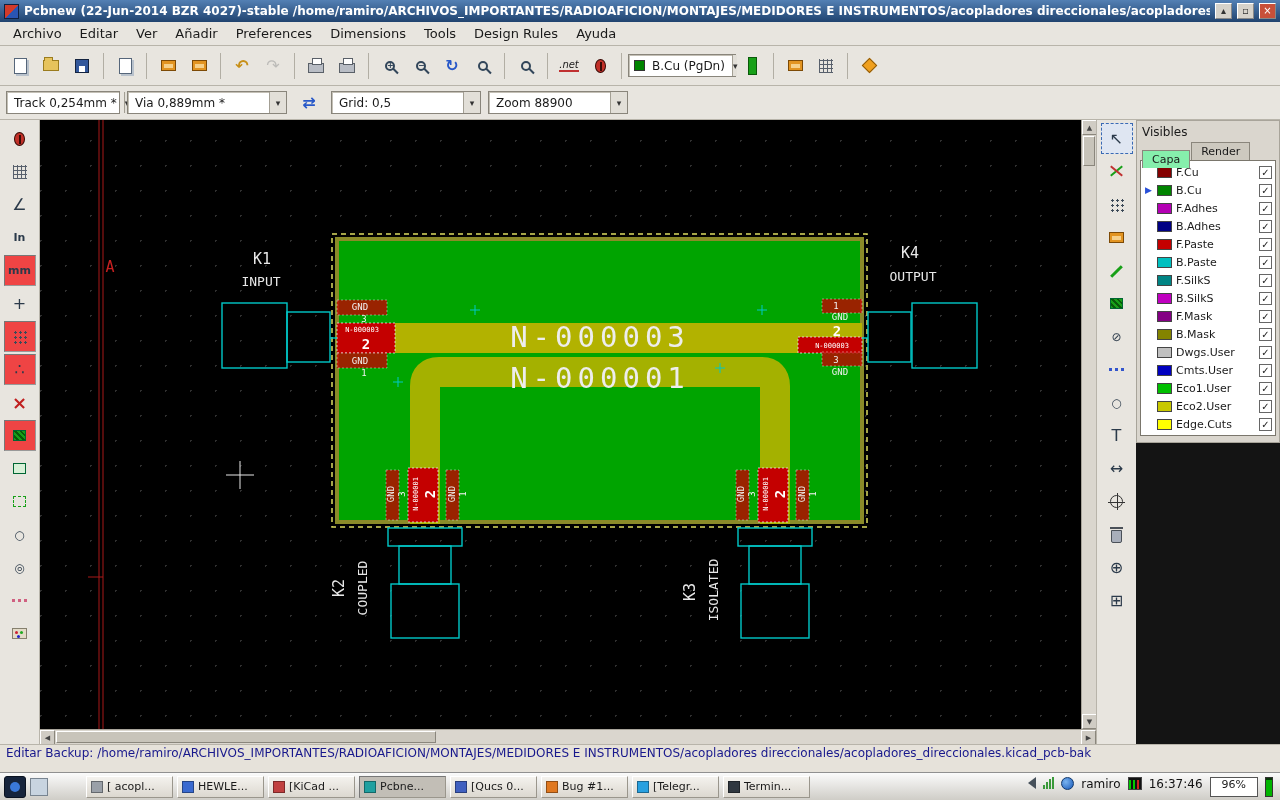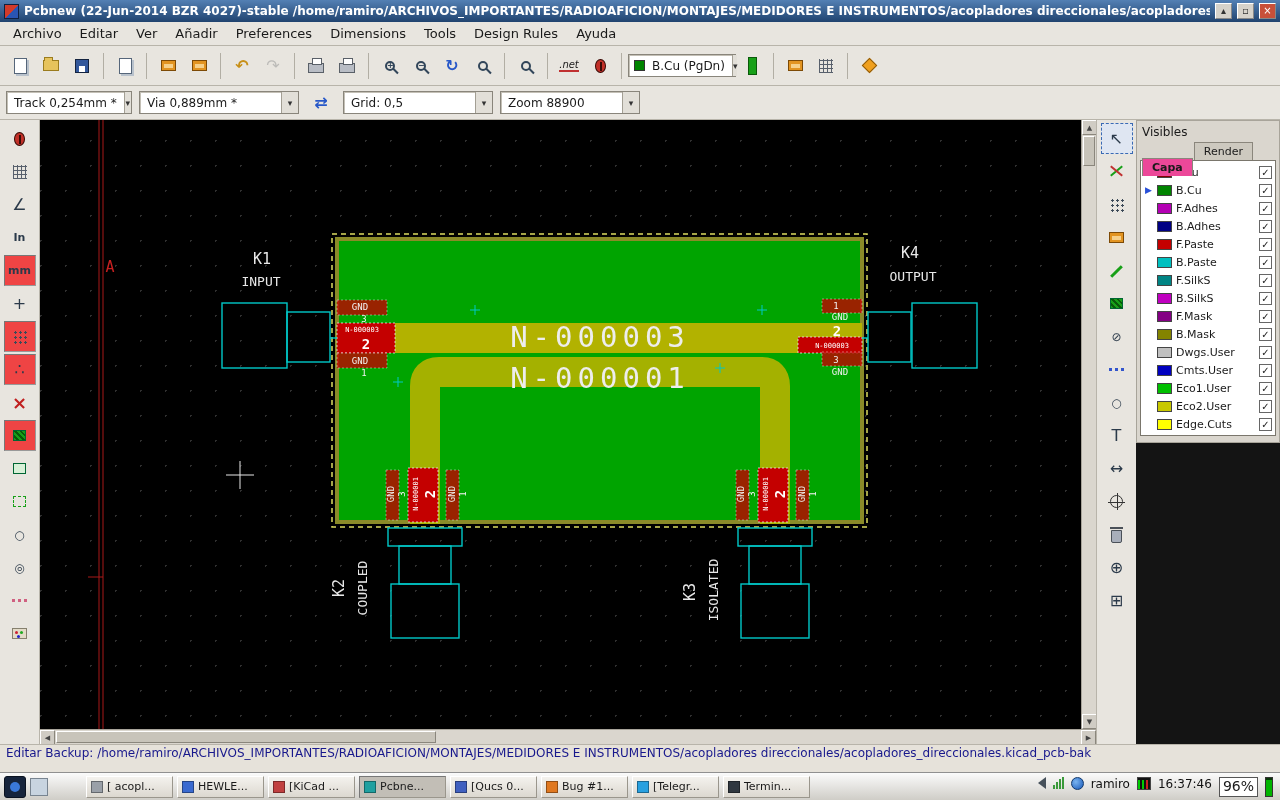--- a/index.html
+++ b/index.html
@@ -120,21 +120,21 @@
   .t-padnum{font-family:"DejaVu Sans Mono",monospace;font-size:14px;font-weight:bold;fill:#fff}
   .t-tiny{font-family:"DejaVu Sans Mono",monospace;font-size:7px;fill:#fff}
   .t-sheet{font-family:"DejaVu Sans Mono",monospace;font-size:15px;fill:#c82020}
 
   
   .dock{width:144px;background:#141414;flex:none;display:flex;flex-direction:column}
   .dock-top{background:#dad6ce;border:1px solid #a8a49a;padding:3px 3px 6px 3px}
   .dock-title{font-size:12px;margin:1px 0 3px 2px}
   .tabs{display:flex;margin-left:2px}
   .tab{padding:2px 9px;font-size:11px;border:1px solid #8a867c;border-bottom:none;background:#cdc9bf;margin-right:1px}
-  .tab.active{background:#ec4899;position:relative;top:16px;font-weight:bold}
+  .tab.active{background:#86efac;position:relative;top:8px;font-weight:normal}
   .llist{background:#fff;border:1px solid #7a766c;padding:2px 0}
   .lrow{display:flex;align-items:center;height:18px;padding:0 3px;gap:4px}
   .lsel{width:9px;font-size:9px;color:#2850d8;flex:none;text-align:center}
   .lsw{width:15px;height:11px;border:1px solid #444;flex:none}
   .lname{font-size:11px;flex:1;white-space:nowrap;overflow:hidden}
   .lcheck{width:13px;height:13px;border:1px solid #666;background:#fff;font-size:10px;line-height:11px;text-align:center;color:#222;flex:none}
 
   
   .statusbar{height:28px;background:#e6e2da;border-top:1px solid #b8b4aa;padding:1px 6px;overflow:hidden;flex:none}
   .status1{font-size:12px;color:#18188c;white-space:nowrap}
@@ -152,21 +152,21 @@
   .tray{margin-left:auto;display:flex;gap:7px;padding-right:3px}
   .ic-speaker{width:0;height:0;border:6px solid transparent;border-right:8px solid #46505a}
   .bars{display:flex;align-items:flex-end;gap:1px;height:12px}
   .bars i{display:block;width:2px;background:#3a9a3a}
   .bars i:nth-child(1){height:4px}.bars i:nth-child(2){height:7px}.bars i:nth-child(3){height:10px}.bars i:nth-child(4){height:12px}
   .ic-blueapp{width:13px;height:13px;border-radius:50%;background:radial-gradient(circle at 35% 35%,#7ab4f0,#1858b8);border:1px solid #10386c}
   .ic-chart{width:14px;height:13px;background:#111;border:1px solid #444;
      background-image:linear-gradient(90deg,#0c0 2px,transparent 2px,transparent 4px,#0c0 4px,#0c0 6px,transparent 6px,transparent 8px,#c22 8px,#c22 10px,transparent 10px);
      background-size:12px 9px;background-position:0 100%;background-repeat:no-repeat}
   .clock{font-size:12px;color:#111}
-  .battbox{border:1px solid #555;background:#fff;padding:0 3px;font-size:14px}
+  .battbox{border:1px solid #555;background:#fff;padding:0 11px;font-size:11px}
   .gauge{width:8px;height:20px;border:1px solid #333;background:linear-gradient(to top,#00b400 88%,#083808 12%)}
   .user{font-size:12px;color:#111}
 </style>
 </head>
 <body>
 
 <div class="window">
 
   <div class="titlebar">
     <span class="appicon"></span>
@@ -267,21 +267,21 @@
     <div class="tbtn">
         <span class="ic-grid"></span>
       </div>
     <div class="sep"></div>
     <div class="tbtn">
         <span class="ic-diamond"></span>
       </div>
   </div>
 
   <div class="toolbar tb2">
-    <div class="combo" style="width:126px">
+    <div class="combo" style="width:114px">
       <span class="val">Track 0,254mm *</span>
       <span class="arrow">▾</span>
     </div>
     <div class="combo" style="width:160px">
       <span class="val">Via 0,889mm *</span>
       <span class="arrow">▾</span>
     </div>
     <div class="tbtn">
         <span class="g blue">⇄</span>
       </div>

